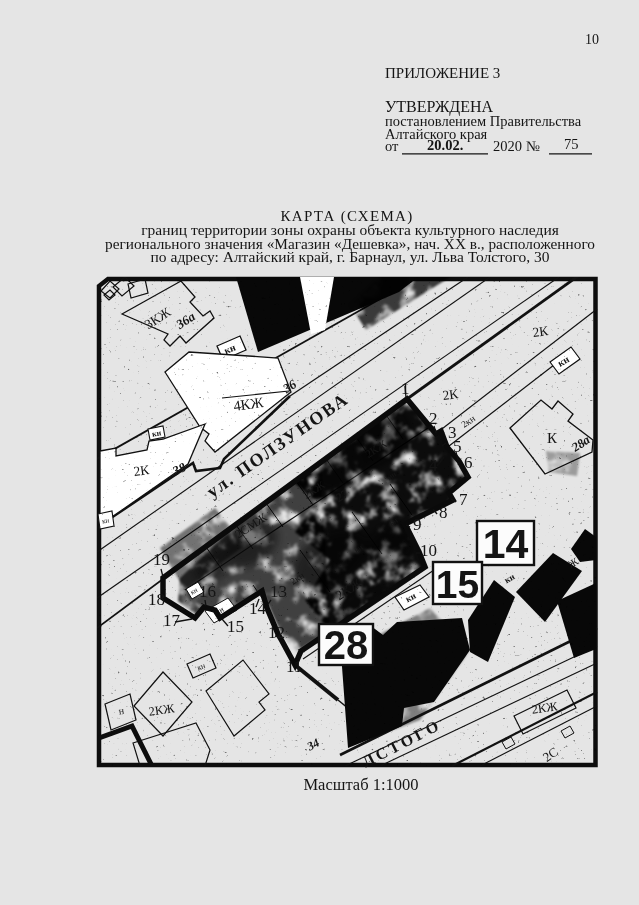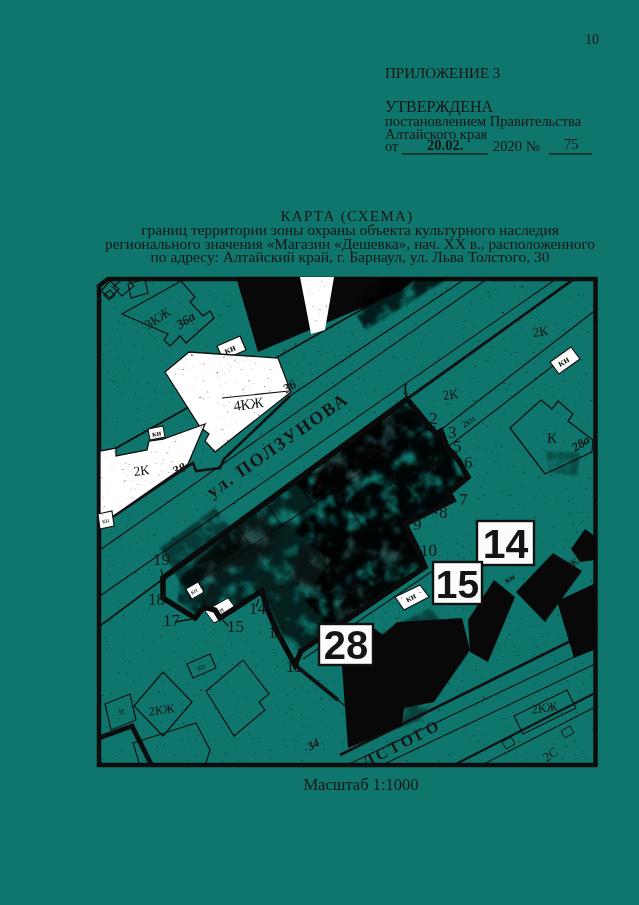--- a/index.html
+++ b/index.html
@@ -1,16 +1,16 @@
 <!DOCTYPE html>
 <html><head>
 <meta charset="utf-8">
 <style>
   html,body{margin:0;padding:0;background:#fff;}
-  #page{position:relative;width:639px;height:905px;background:#0f766e;overflow:hidden;
+  #page{position:relative;width:639px;height:905px;background:#e5e5e5;overflow:hidden;
         font-family:"Liberation Serif", serif;}
   svg{position:absolute;left:0;top:0;}
   text{font-family:"Liberation Serif", serif;fill:#151515;}
   .sans{font-family:"Liberation Sans", sans-serif;}
 </style>
 </head>
 <body>
 <div id="page">
 <svg width="639" height="905" viewBox="0 0 639 905">
 

